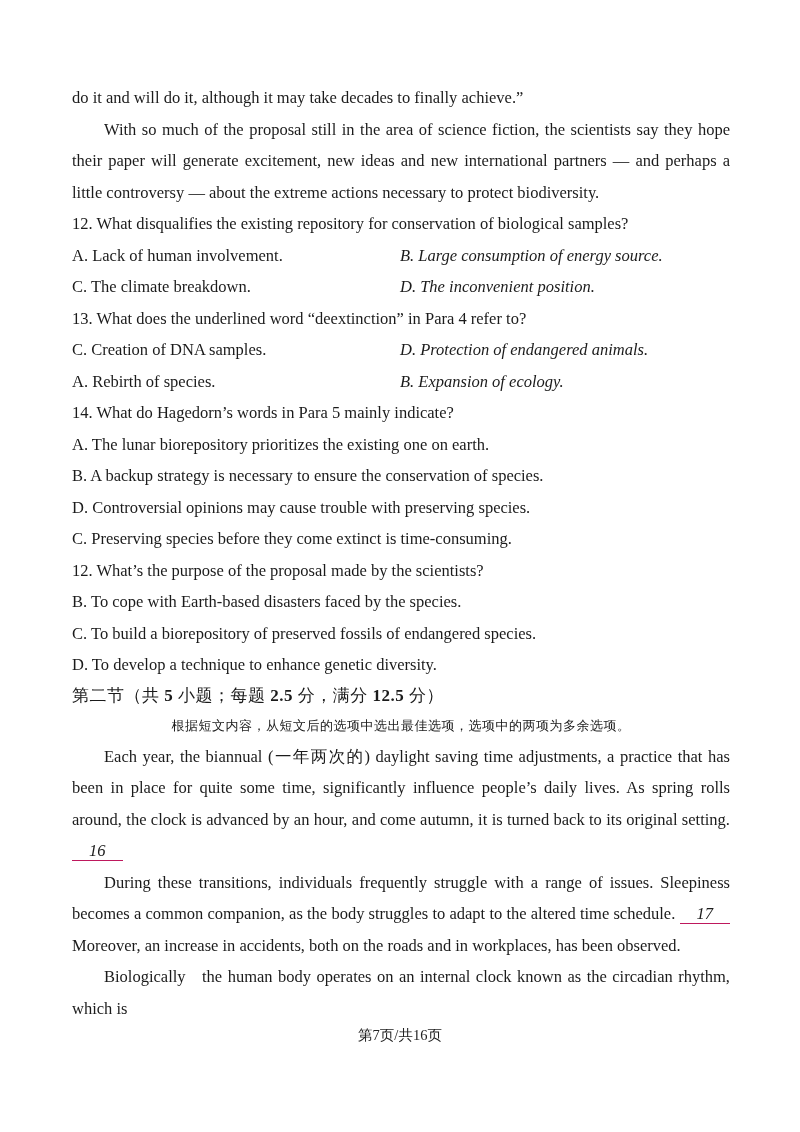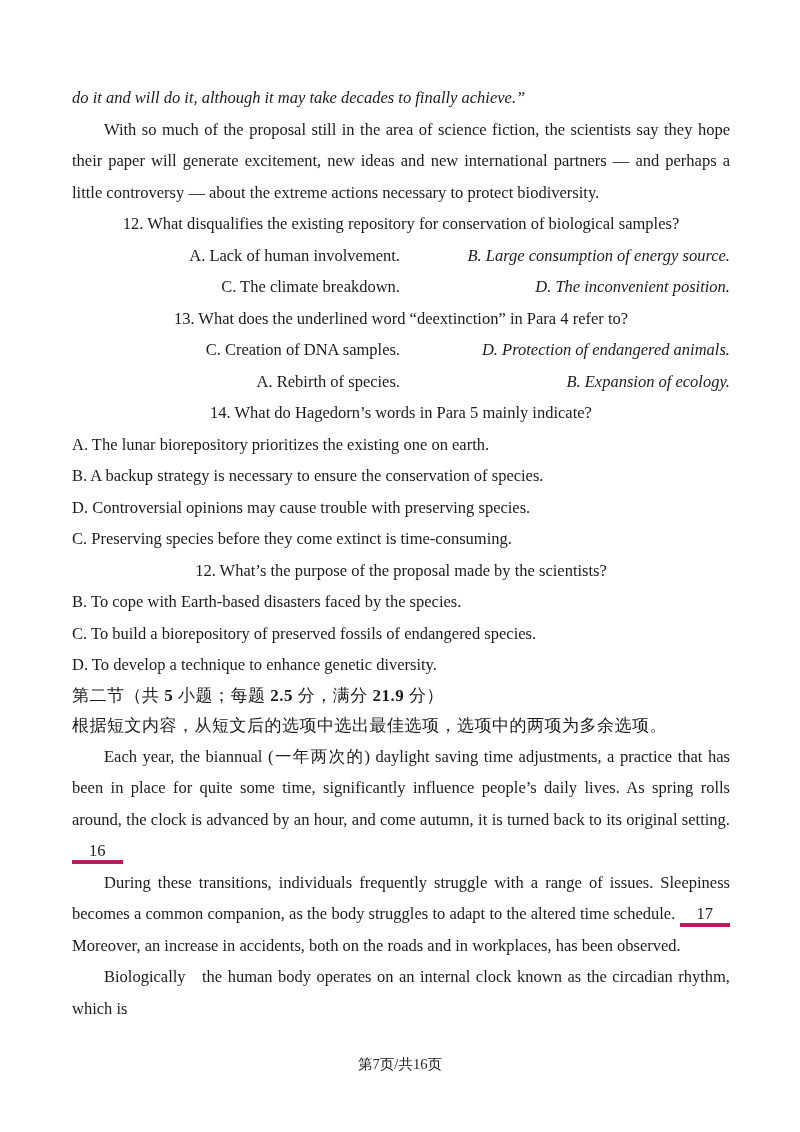--- a/index.html
+++ b/index.html
@@ -8,51 +8,51 @@
     width: 800px;
     height: 1132px;
     position: relative;
     overflow: hidden;
     font-family: "Liberation Serif", "DejaVu Serif", serif;
     font-size: 16.5px;
     color: #1b1b1b;
   }
   .page { padding: 82px 70px 0 72px; }
 
-  .line { line-height: 31.5px; font-style: italic; }
+  .line { line-height: 31.5px; }
   .para {
     line-height: 31.5px;
     text-align: justify;
     text-indent: 32px;
   }
-  .stem { line-height: 31.5px; text-align: center; }
+  .stem { line-height: 31.5px; }
 
-  .opt-row { display: flex; line-height: 31.5px; text-align: right; }
+  .opt-row { display: flex; line-height: 31.5px; }
   .opt-left { flex: 0 0 328px; }
   .opt-right { flex: 1 1 auto; font-style: italic; }
   .opt-line { line-height: 31.5px; }
 
   .cn-heading { line-height: 30px; font-size: 17px; letter-spacing: 0.5px; }
   .cn-heading b { font-weight: 700; }
-  .cn-instruction { line-height: 30px; font-size: 17px; letter-spacing: 0.5px; }
+  .cn-instruction { line-height: 30px; font-size: 13px; letter-spacing: 0.5px; text-align: center; }
 
   .blank {
-    border-bottom: 4px solid #be185d;
+    border-bottom: 1px solid #be185d;
     padding: 0 17px;
     white-space: nowrap;
+    font-style: italic;
   }
 
   .footer {
     position: absolute;
     left: 0; right: 0;
     top: 1026px;
     text-align: center;
     font-size: 14.5px;
     color: #222;
-    margin-top: 29px;
   }
 </style>
 </head>
 <body>
 
 <div class="page">
 
   <div class="line">do it and will do it, although it may take decades to finally achieve.”</div>
 
   <p class="para">With so much of the proposal still in the area of science fiction, the scientists say they hope their paper will generate excitement, new ideas and new international partners — and perhaps a little controversy — about the extreme actions necessary to protect biodiversity.</p>
@@ -81,21 +81,21 @@
   <div class="opt-line">A. The lunar biorepository prioritizes the existing one on earth.</div>
   <div class="opt-line">B. A backup strategy is necessary to ensure the conservation of species.</div>
   <div class="opt-line">D. Controversial opinions may cause trouble with preserving species.</div>
   <div class="opt-line">C. Preserving species before they come extinct is time-consuming.</div>
 
   <div class="stem">12. What’s the purpose of the proposal made by the scientists?</div>
   <div class="opt-line">B. To cope with Earth-based disasters faced by the species.</div>
   <div class="opt-line">C. To build a biorepository of preserved fossils of endangered species.</div>
   <div class="opt-line">D. To develop a technique to enhance genetic diversity.</div>
 
-  <div class="cn-heading"><span>第二节（共 </span><b>5</b><span> 小题；每题 </span><b>2.5</b><span> 分，满分 </span><b>21.9</b><span> 分）</span></div>
+  <div class="cn-heading"><span>第二节（共 </span><b>5</b><span> 小题；每题 </span><b>2.5</b><span> 分，满分 </span><b>12.5</b><span> 分）</span></div>
 
   <div class="cn-instruction">根据短文内容，从短文后的选项中选出最佳选项，选项中的两项为多余选项。</div>
 
   <p class="para"><span>Each year, the biannual (一年两次的) daylight saving time adjustments, a practice that has been in place for quite some time, significantly influence people’s daily lives. As spring rolls around, the clock is advanced by an hour, and come autumn, it is turned back to its original setting.</span> <span class="blank">16</span></p>
 
   <p class="para"><span>During these transitions, individuals frequently struggle with a range of issues. Sleepiness becomes a common companion, as the body struggles to adapt to the altered time schedule.</span> <span class="blank">17</span> <span>Moreover, an increase in accidents, both on the roads and in workplaces, has been observed.</span></p>
 
   <p class="para">Biologically &nbsp; the human body operates on an internal clock known as the circadian rhythm, which is</p>
 
 </div>

